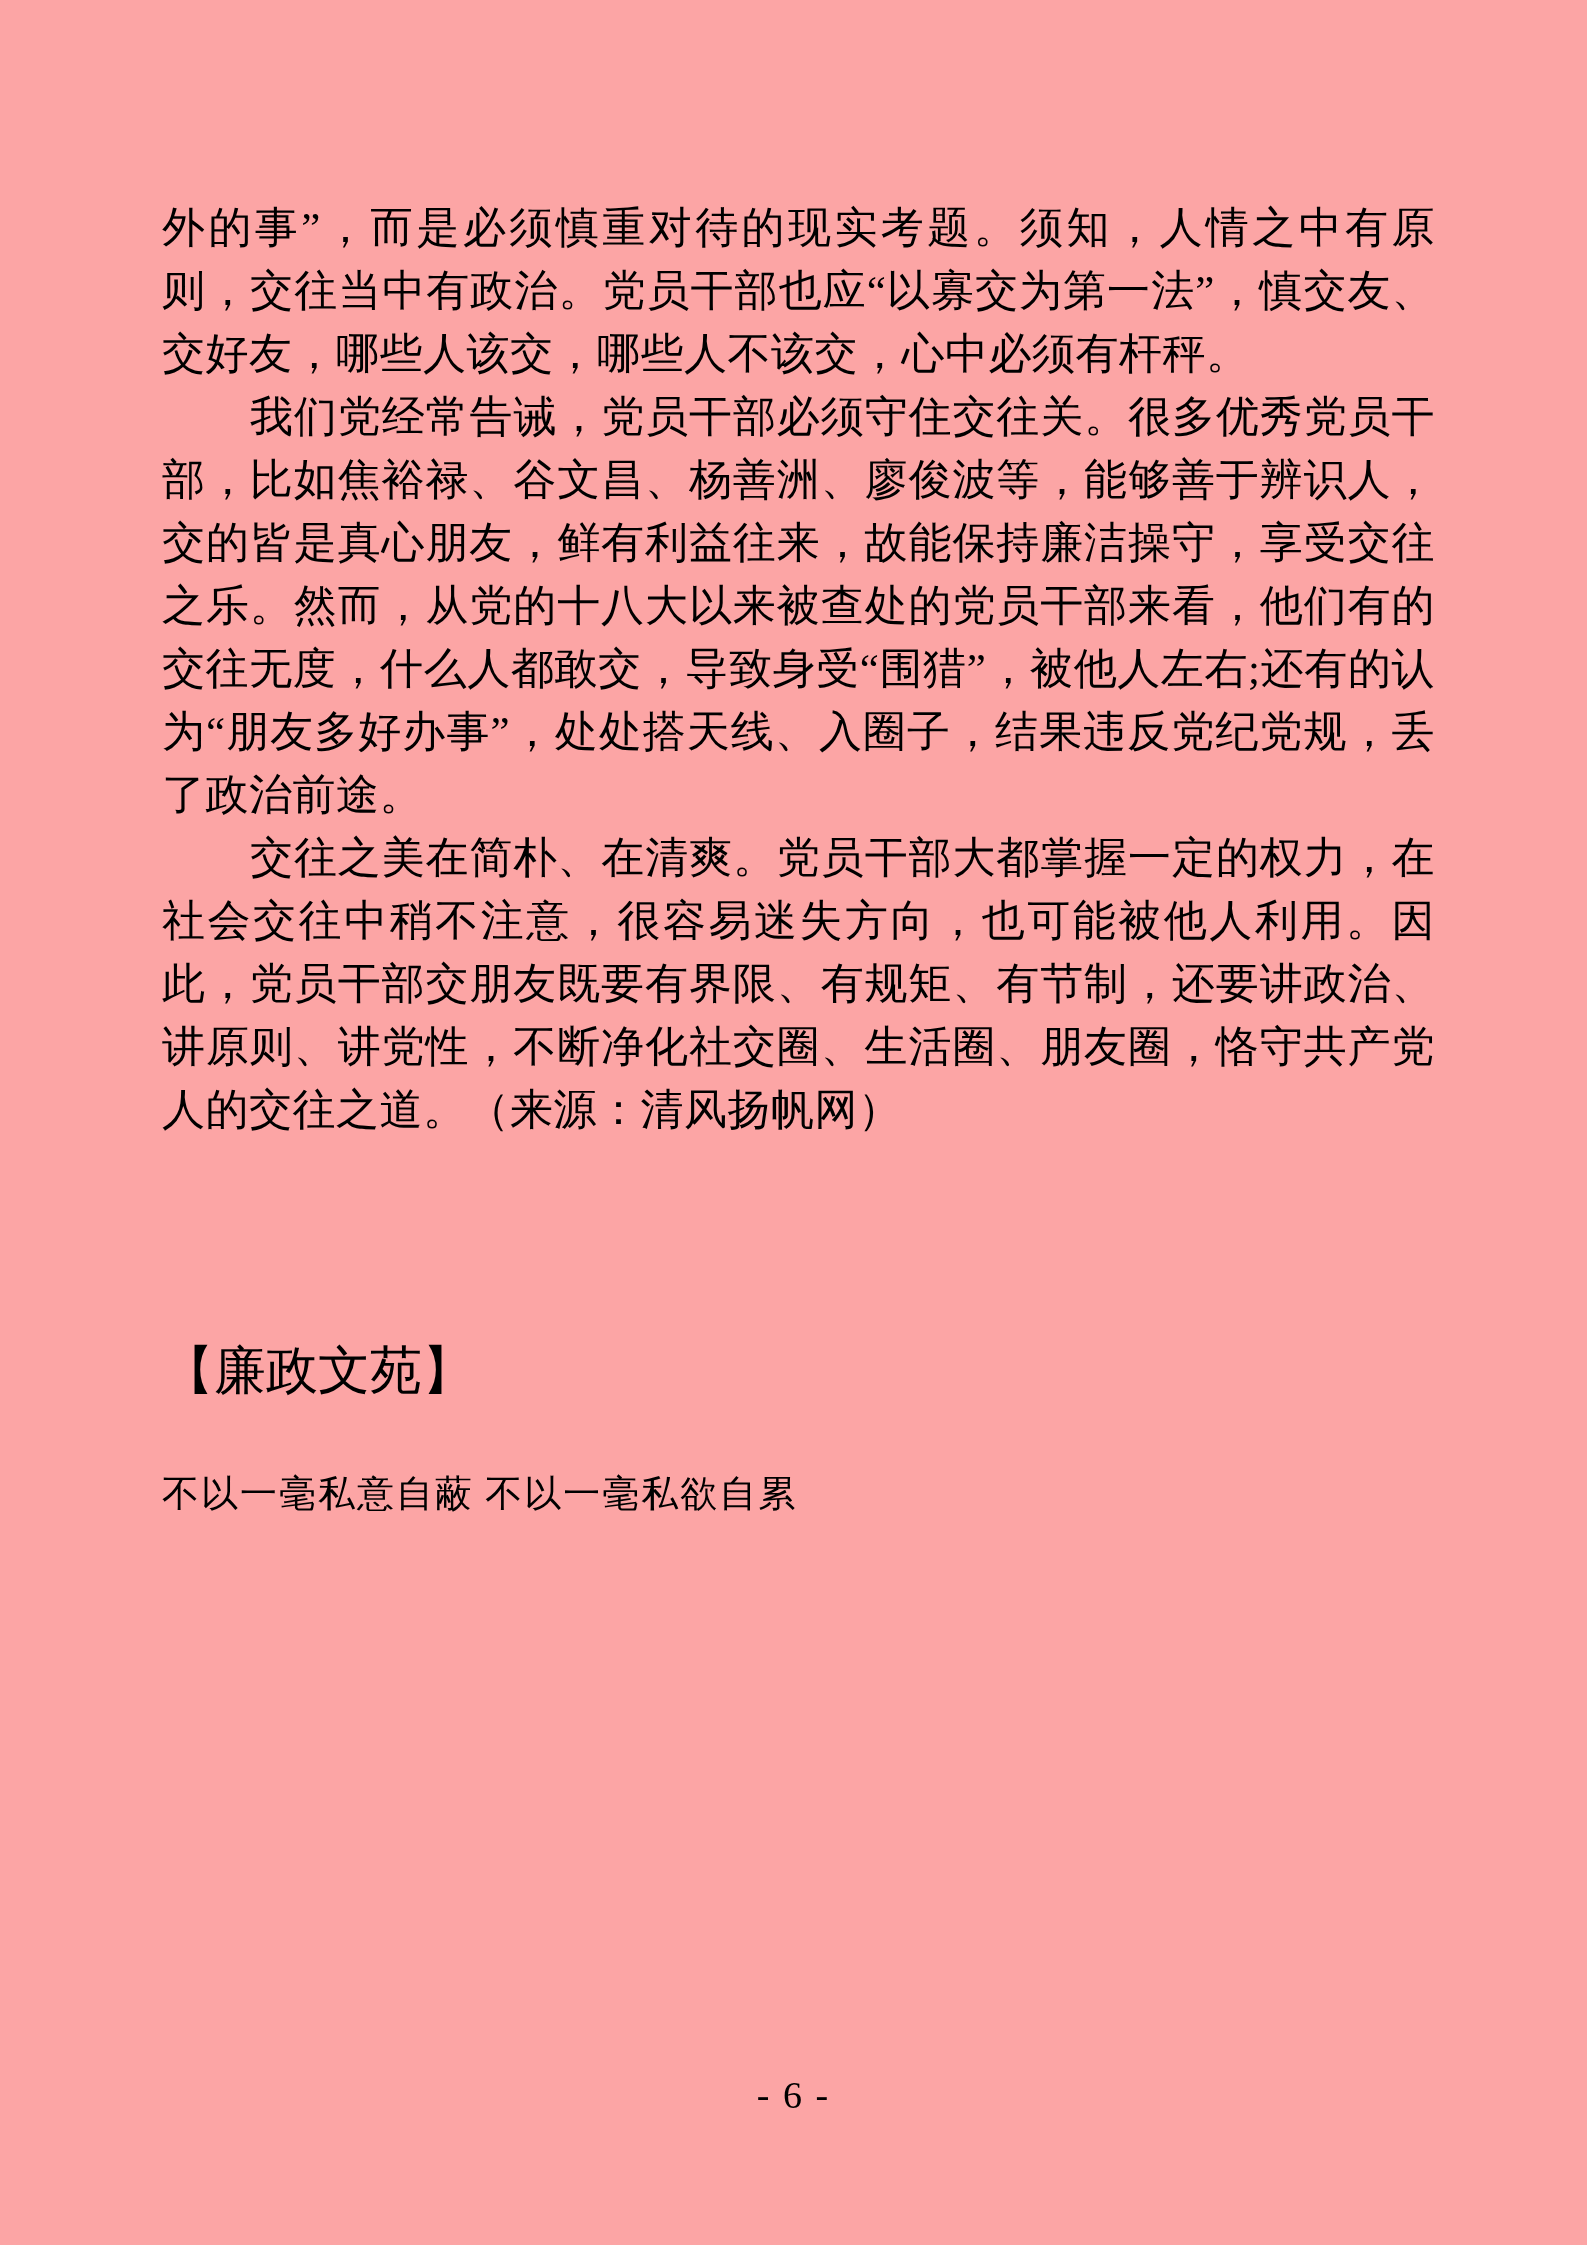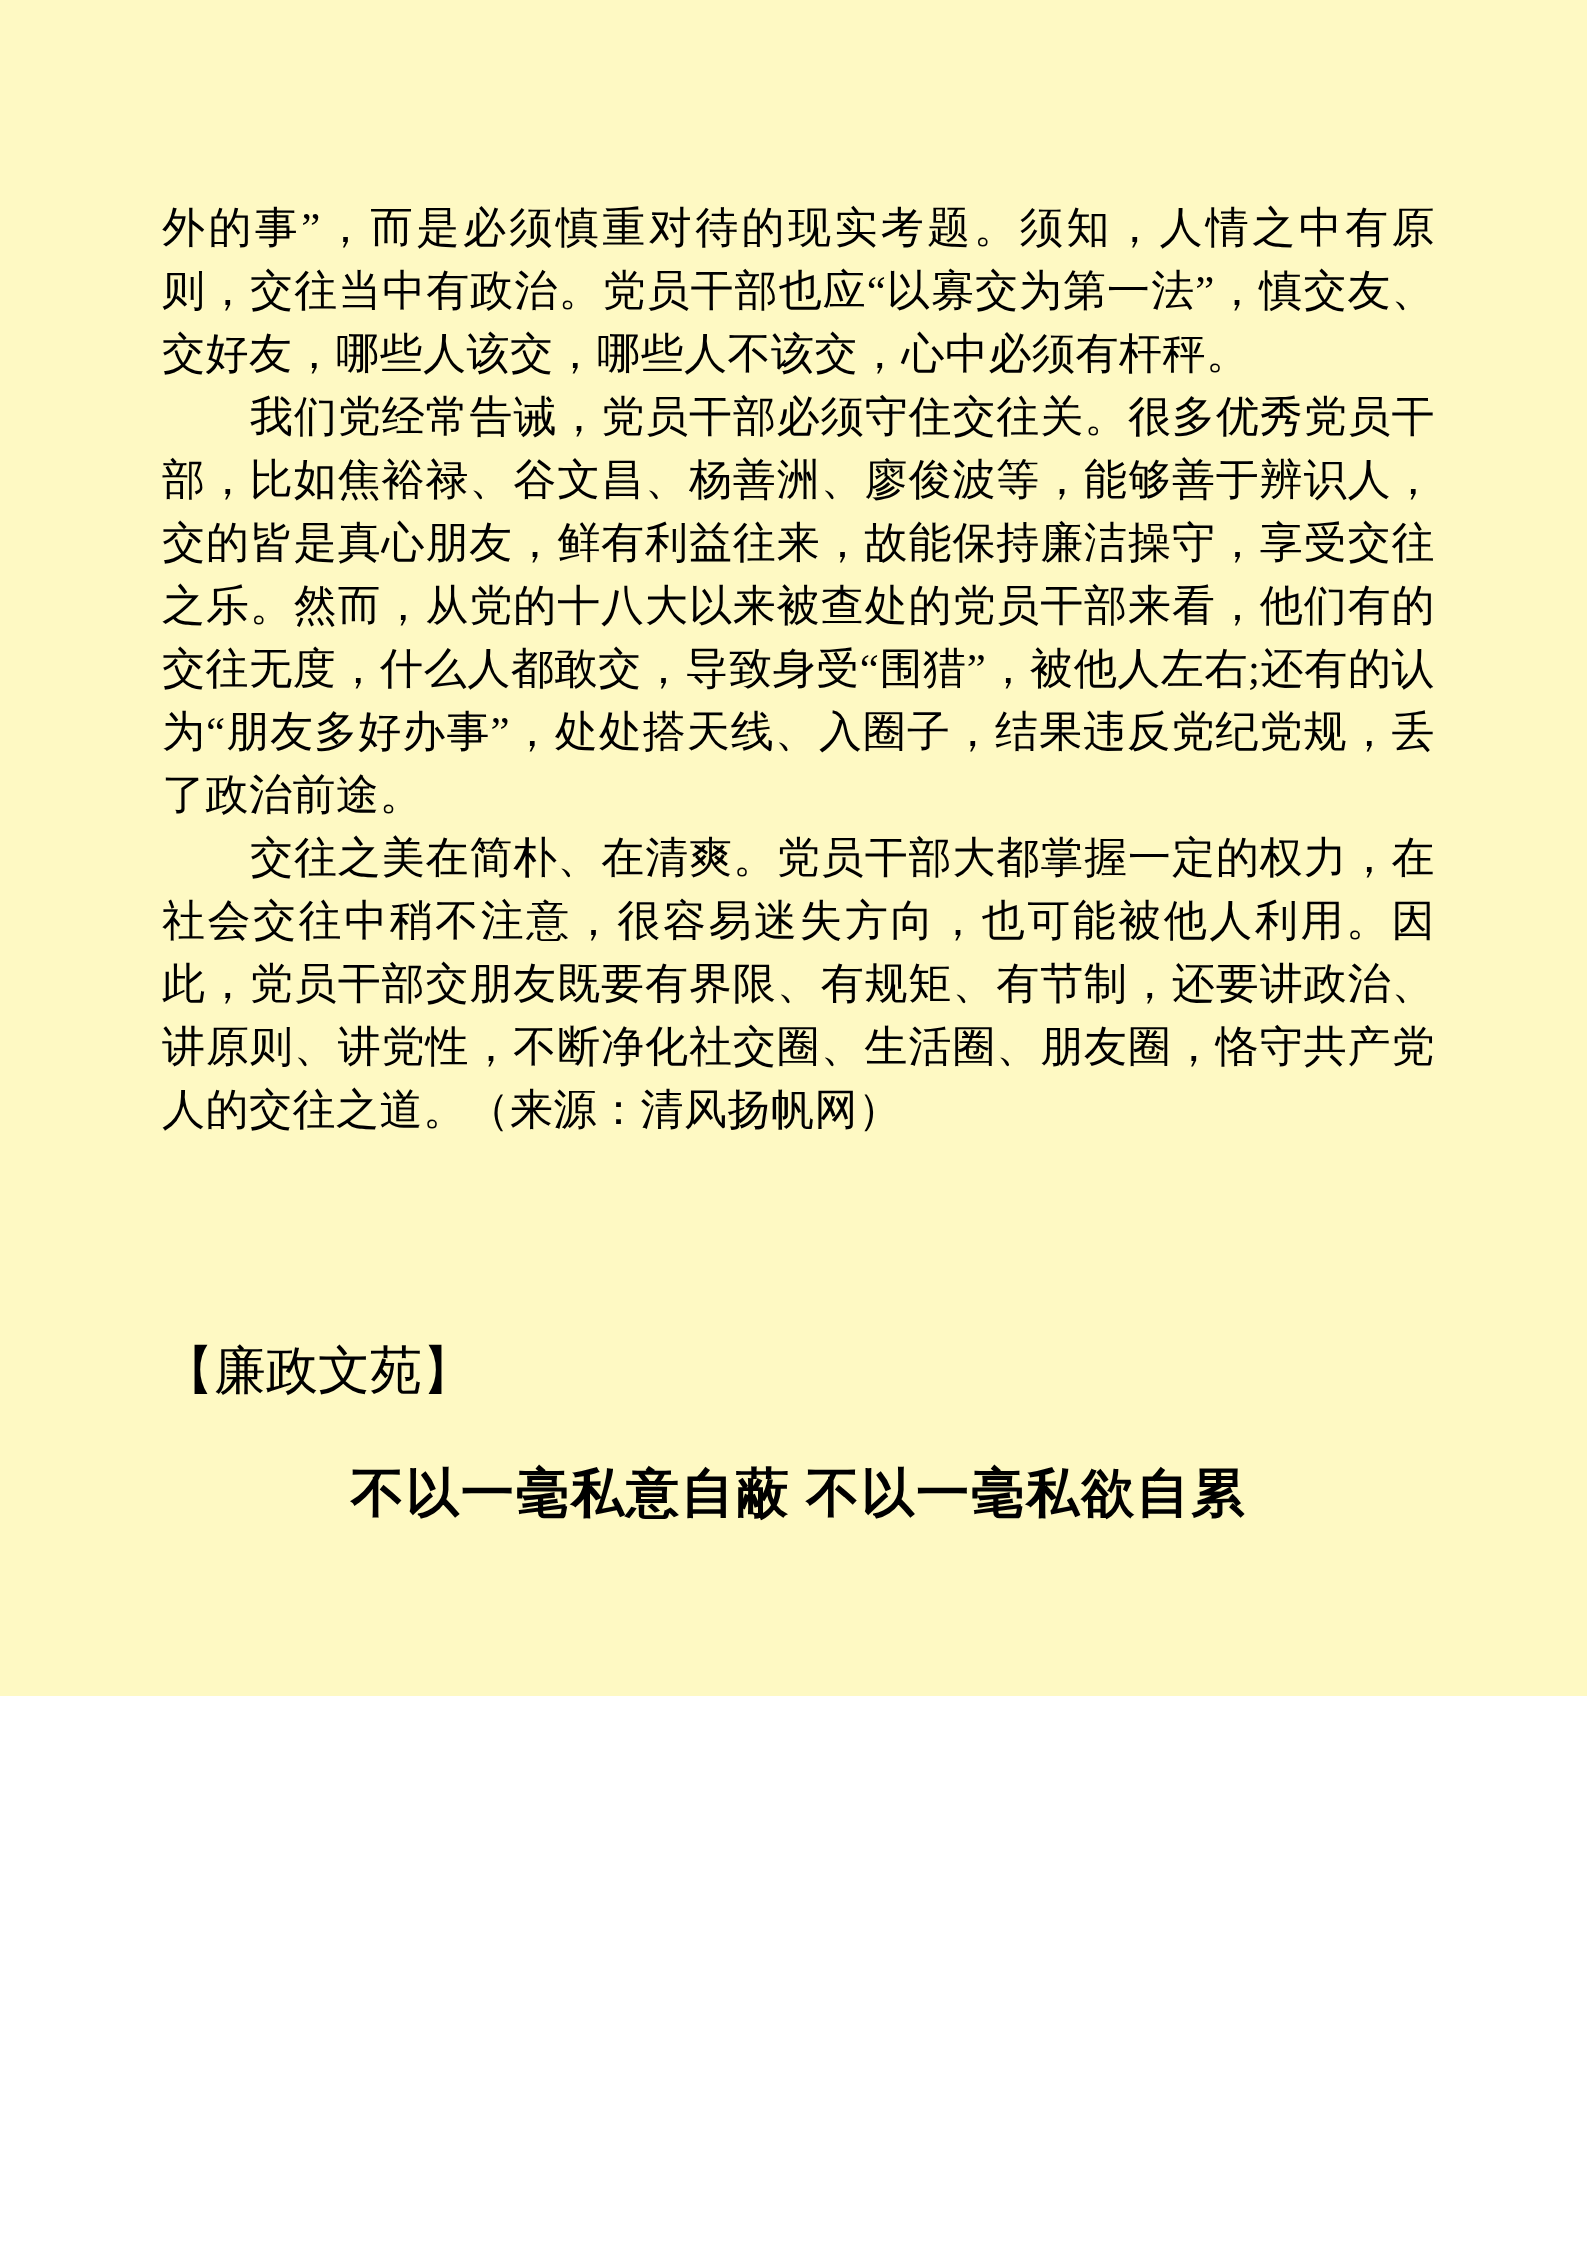--- a/index.html
+++ b/index.html
@@ -3,23 +3,23 @@
 <meta charset="utf-8">
 <style>
   html, body {
     margin: 0;
     padding: 0;
     background: #ffffff;
   }
   .page {
     position: relative;
     width: 1587px;
-    height: 1696px;
+    height: 2245px;
     margin: 0 auto;
-    background: #fef9c3;
+    background: #fca5a5;
     color: #000000;
     font-family: "Liberation Serif", "DejaVu Serif", serif;
     overflow: hidden;
   }
   .content {
     padding: 196px 152px 0 162px;
   }
   p.body-text {
     margin: 0;
     font-size: 43px;
@@ -34,24 +34,24 @@
   .section-heading {
     margin: 0;
     margin-top: 198px;
     font-size: 52px;
     line-height: 63px;
     font-weight: normal;
   }
   .article-title {
     margin: 0;
     margin-top: 60px;
-    font-size: 53px;
+    font-size: 37px;
     line-height: 63px;
-    font-weight: bold;
-    text-align: center;
+    font-weight: normal;
+    text-align: left;
     letter-spacing: 2px;
   }
   .para-after-title {
     margin-top: 78px !important;
   }
   .footer {
     position: absolute;
     top: 2072px;
     left: 0;
     right: 0;

